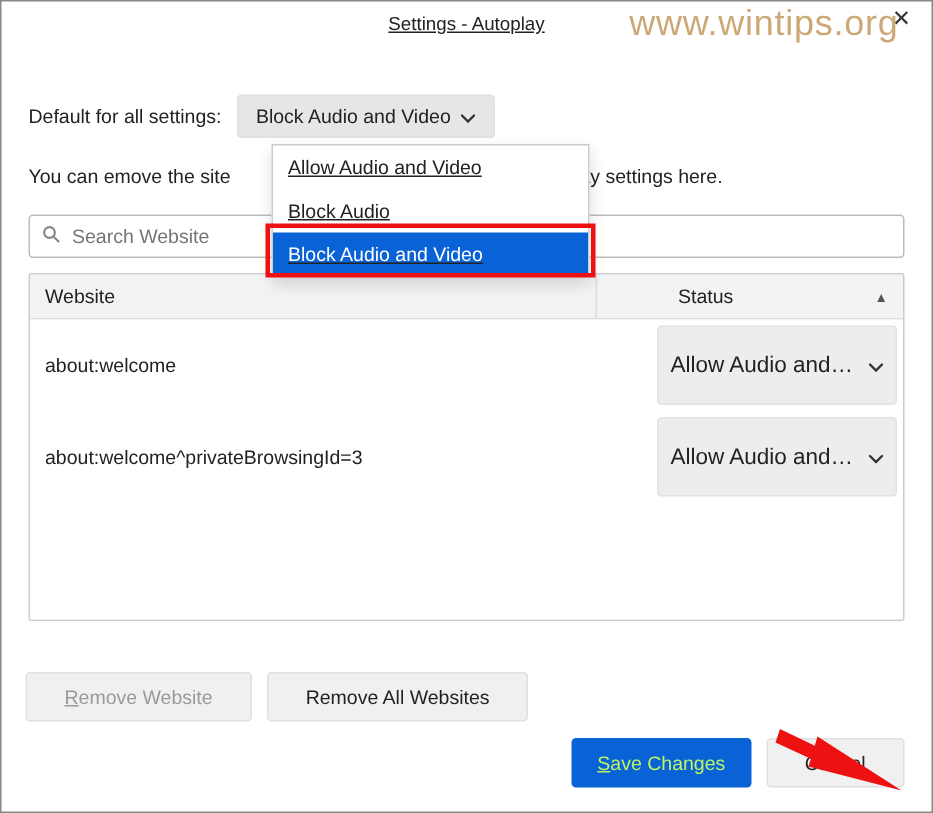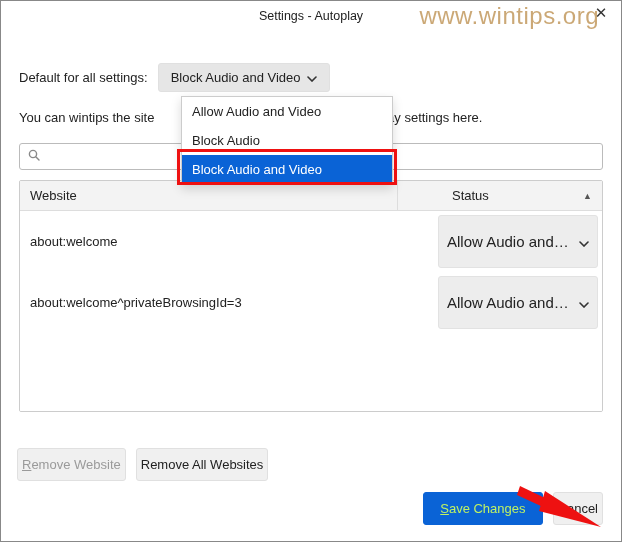--- a/index.html
+++ b/index.html
@@ -15,20 +15,21 @@
     position: relative;
     border: 1px solid #888;
   }
   .titlebar {
     position: relative;
     height: 30px;
     line-height: 30px;
     text-align: center;
     font-size: 12.5px;
     color: #222;
+    text-decoration: underline;
   }
   .close-x {
     position: absolute;
     right: 8px; top: 0;
     width: 24px; height: 24px;
     line-height: 24px;
     font-size: 15px;
     color: #333;
     cursor: pointer;
   }
@@ -147,20 +148,21 @@
   }
   .dropdown-menu {
     position: absolute;
     left: 180px;
     top: 95px;
     width: 212px;
     background: #fff;
     border: 1px solid #ccc;
     box-shadow: 0 4px 10px rgba(0,0,0,0.15);
     z-index: 10;
+    text-decoration: underline;
   }
   .dd-item {
     padding: 7px 10px;
     font-size: 13px;
     cursor: pointer;
   }
   .dd-item.selected {
     background: #0a63d6;
     color: #fff;
   }
@@ -178,21 +180,21 @@
     position: absolute;
     left: 16px;
     bottom: 60px;
     display: flex;
     gap: 10px;
   }
   .btn {
     border: 1px solid #e0e0e0;
     background: #f0f0f0;
     border-radius: 3px;
-    padding: 8px 4px;
+    padding: 8px 25px;
     font-size: 13px;
     cursor: pointer;
   }
   .btn.disabled {
     color: #9a9a9a;
   }
   .btn .ul { text-decoration: underline; }
   .footer-buttons {
     position: absolute;
     right: 18px;
@@ -236,32 +238,33 @@
       <span>Block Audio and Video</span>
       <span class="chev">
         <svg width="10" height="6" viewBox="0 0 10 6">
             <path d="M1 1 L5 5 L9 1" stroke="#333" stroke-width="1.6" fill="none" stroke-linecap="round"></path>
           </svg>
       </span>
     </div>
   </div>
 
   <div class="manage-line">
-    <span>You can wintips the site</span>
+    <span>You can emove the site</span>
     <span style="display:inline-block;width:190px"></span>
     <span> autoplay settings here.</span>
   </div>
 
   <div class="search-wrap">
     <span class="search-icon">
       <svg width="12" height="12" viewBox="0 0 12 12">
           <circle cx="5" cy="5" r="3.6" stroke="#888" stroke-width="1.4" fill="none"></circle>
           <line x1="8" y1="8" x2="11" y2="11" stroke="#888" stroke-width="1.4" stroke-linecap="round"></line>
         </svg>
     </span>
+    <input class="search-input" placeholder="Search Website" style="">
   </div>
 
   <div class="table">
     <div class="thead">
       <div class="th-website">Website</div>
       <div class="th-status">
         <span>Status</span>
         <span class="sort-tri">▲</span>
       </div>
     </div>

